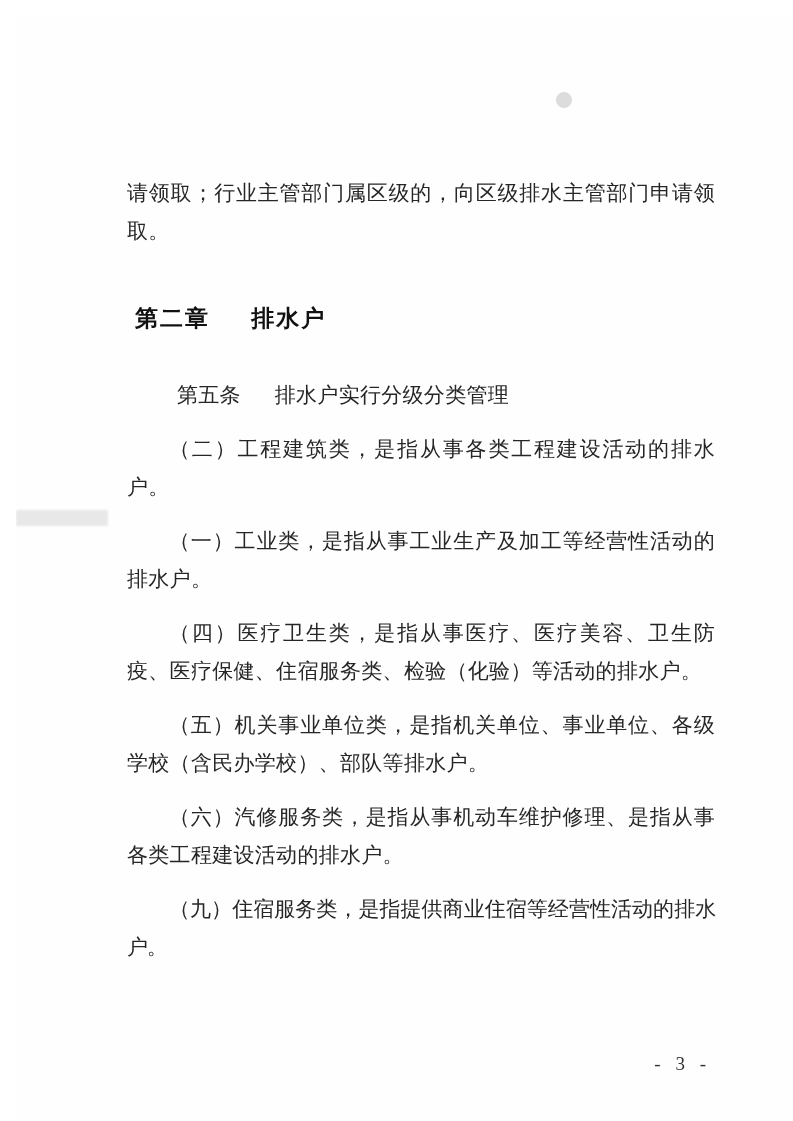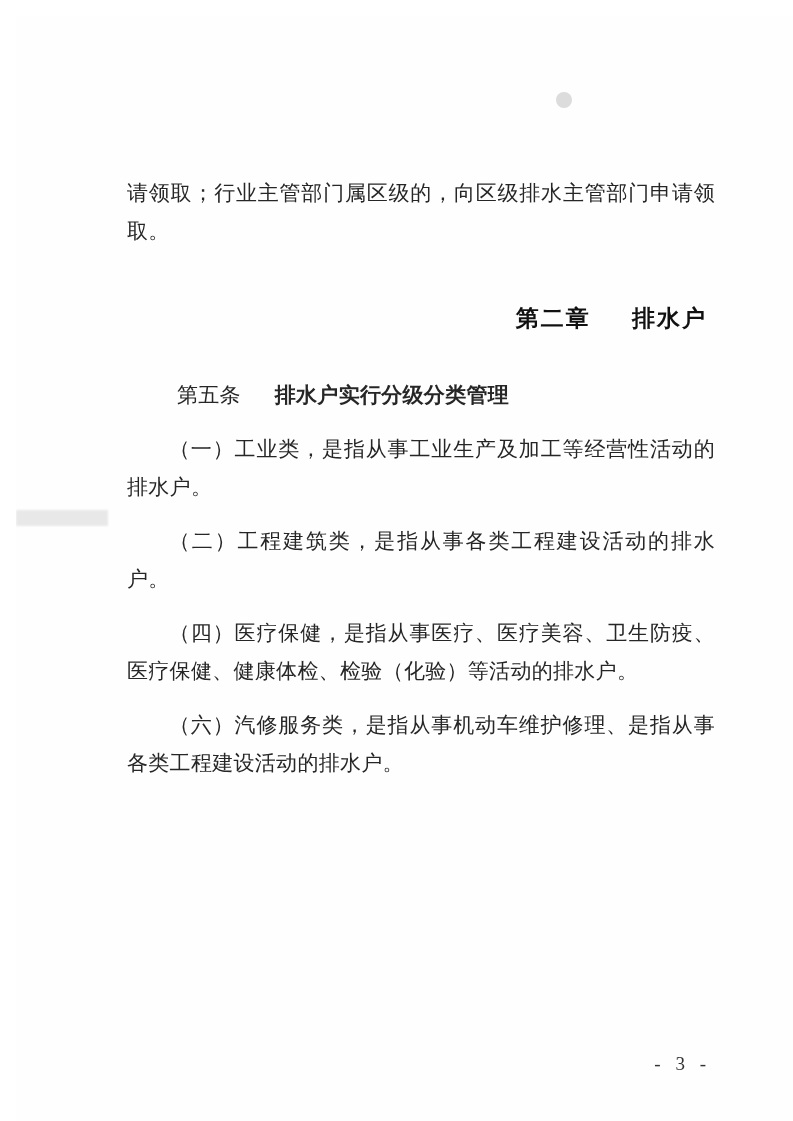--- a/index.html
+++ b/index.html
@@ -25,32 +25,32 @@
     font-size: 21px;
     line-height: 38px;
     letter-spacing: 0.3px;
     text-align: justify;
     text-justify: inter-ideograph;
     color: #262626;
   }
   .para.indent { text-indent: 2em; }
   .para.compressed { letter-spacing: -1.2px; }
   .chapter {
-    text-align: right;
+    text-align: left;
     font-family: "Liberation Sans", "DejaVu Sans", sans-serif;
     font-weight: 700;
     font-size: 23px;
     line-height: 38px;
     color: #111111;
     margin-top: 33px;
     margin-bottom: 23px;
     letter-spacing: 2px;
   }
   .chapter .chapter-title { margin-left: 1.1em; }
-  .article-line .article-title { margin-left: 0.85em; font-weight: bold; }
+  .article-line .article-title { margin-left: 0.85em; }
   .page-number {
     position: absolute;
     top: 1028px;
     right: 90px;
     font-size: 19px;
     line-height: 24px;
     letter-spacing: 5px;
     color: #333333;
   }
   .scan-artifact {
@@ -80,24 +80,26 @@
   <div class="content">
 
     <p class="para">请领取；行业主管部门属区级的，向区级排水主管部门申请领取。</p>
 
 
     <h2 class="chapter"><span>第二章</span><span class="chapter-title">排水户</span></h2>
 
     <p class="para indent article-line"><span>第五条</span><span class="article-title">排水户实行分级分类管理</span></p>
 
 
+    <p class="para indent">（二）工程建筑类，是指从事各类工程建设活动的排水户。</p>
     <p class="para indent">（一）工业类，是指从事工业生产及加工等经营性活动的排水户。</p>
-    <p class="para indent">（二）工程建筑类，是指从事各类工程建设活动的排水户。</p>
-    <p class="para indent">（四）医疗保健，是指从事医疗、医疗美容、卫生防疫、医疗保健、健康体检、检验（化验）等活动的排水户。</p>
+    <p class="para indent">（四）医疗卫生类，是指从事医疗、医疗美容、卫生防疫、医疗保健、住宿服务类、检验（化验）等活动的排水户。</p>
+    <p class="para indent">（五）机关事业单位类，是指机关单位、事业单位、各级学校（含民办学校）、部队等排水户。</p>
     <p class="para indent">（六）汽修服务类，是指从事机动车维护修理、是指从事各类工程建设活动的排水户。</p>
+    <p class="para indent compressed">（九）住宿服务类，是指提供商业住宿等经营性活动的排水户。</p>
 
   </div>
 
   <div class="page-number">- 3 -</div>
 
   <div class="scan-artifact"></div>
   <div class="scan-speck"></div>
 </div>
 
 </body></html>

